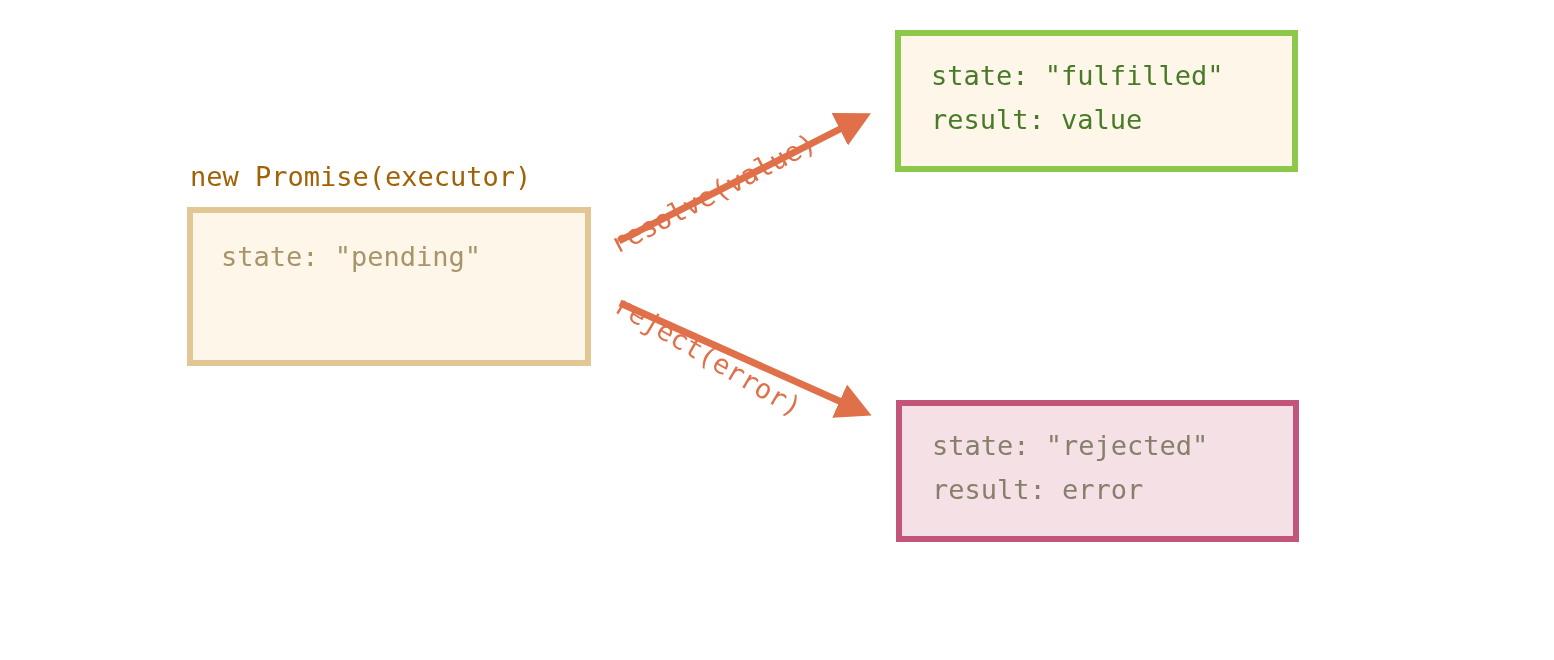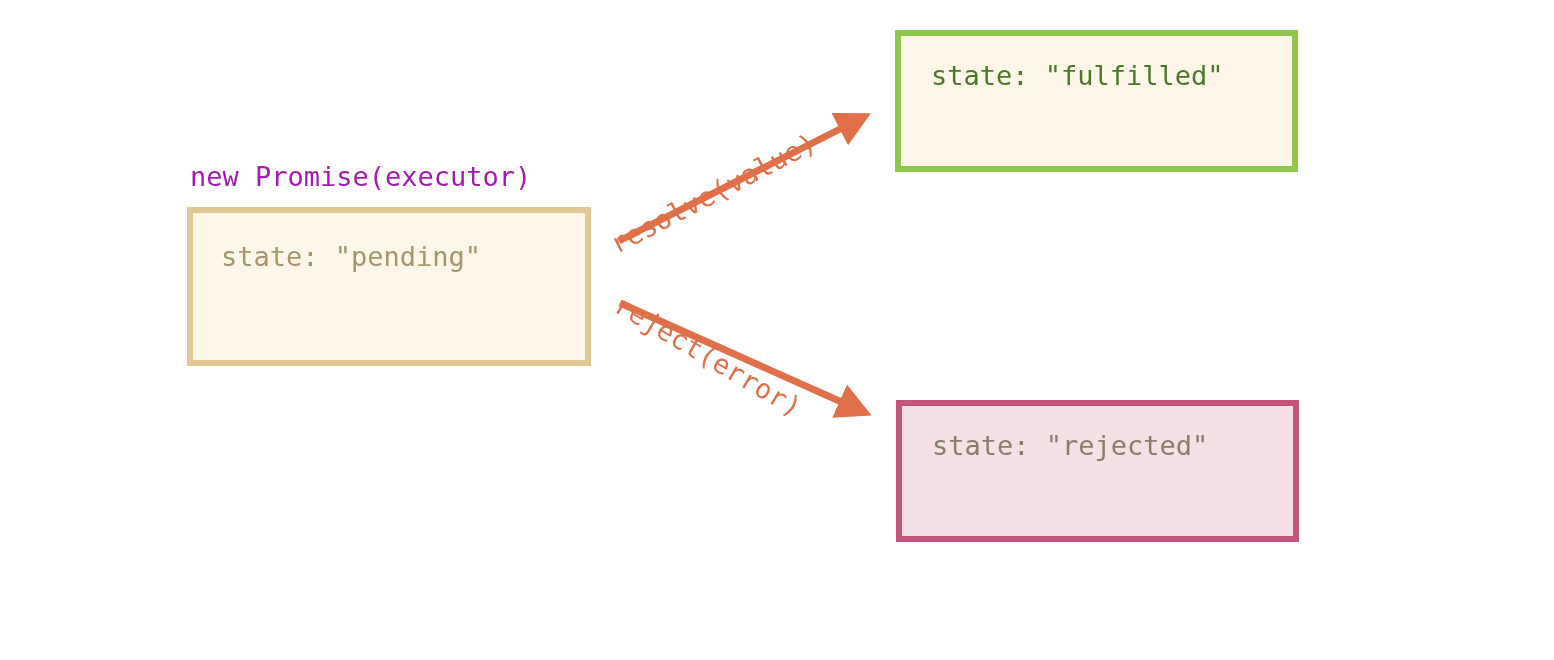--- a/index.html
+++ b/index.html
@@ -17,21 +17,21 @@
     background: #ffffff;
     overflow: hidden;
   }
 
   
   .caption {
     position: absolute;
     font-family: "DejaVu Sans Mono", monospace;
     font-size: 27px;
     letter-spacing: 0px;
-    color: #a21caf;
+    color: #a16207;
     white-space: pre;
   }
   #caption-new-promise {
     left: 190px;
     top: 161px;
   }
 
   
   .state-box {
     position: absolute;
@@ -138,19 +138,21 @@
   <div class="arrow-label" id="label-resolve">resolve(value)</div>
 
   <div class="arrow-label" id="label-reject">reject(error)</div>
 
   <div class="state-box" id="box-pending">
     <div class="state-line">state: "pending"</div>
   </div>
 
   <div class="state-box" id="box-fulfilled">
     <div class="state-line">state: "fulfilled"</div>
+    <div class="state-line">result: value</div>
   </div>
 
   <div class="state-box" id="box-rejected">
     <div class="state-line">state: "rejected"</div>
+    <div class="state-line">result: error</div>
   </div>
 
 </div>
 
 </body></html>

